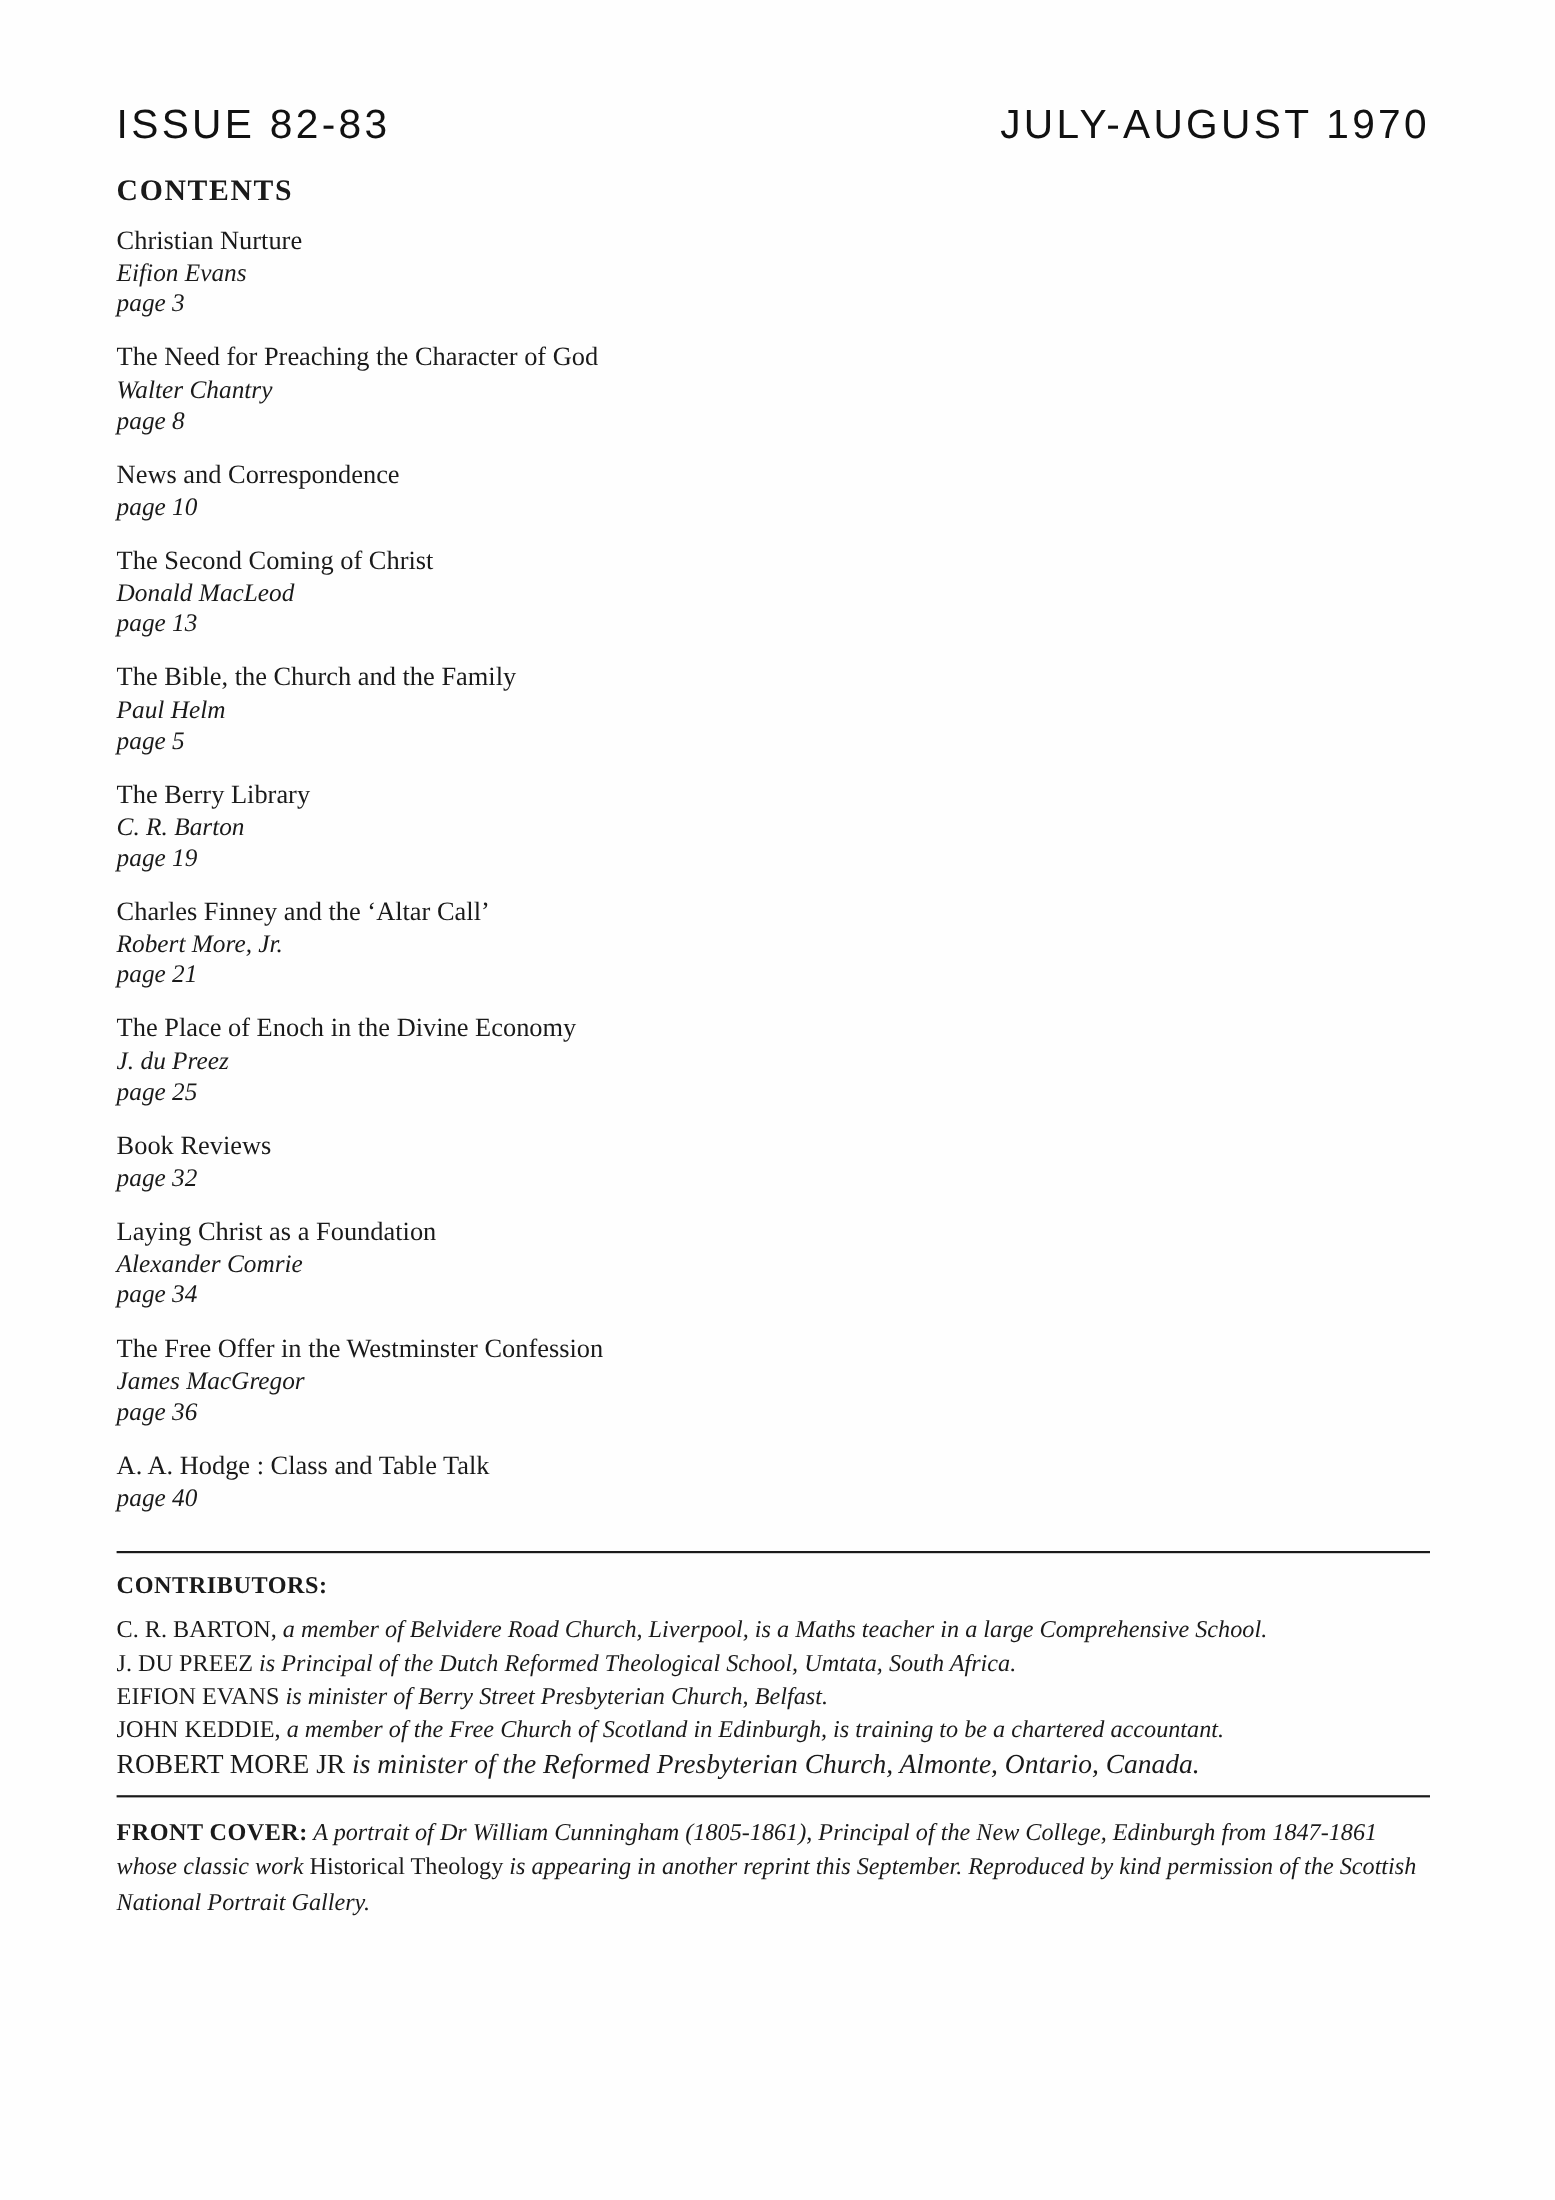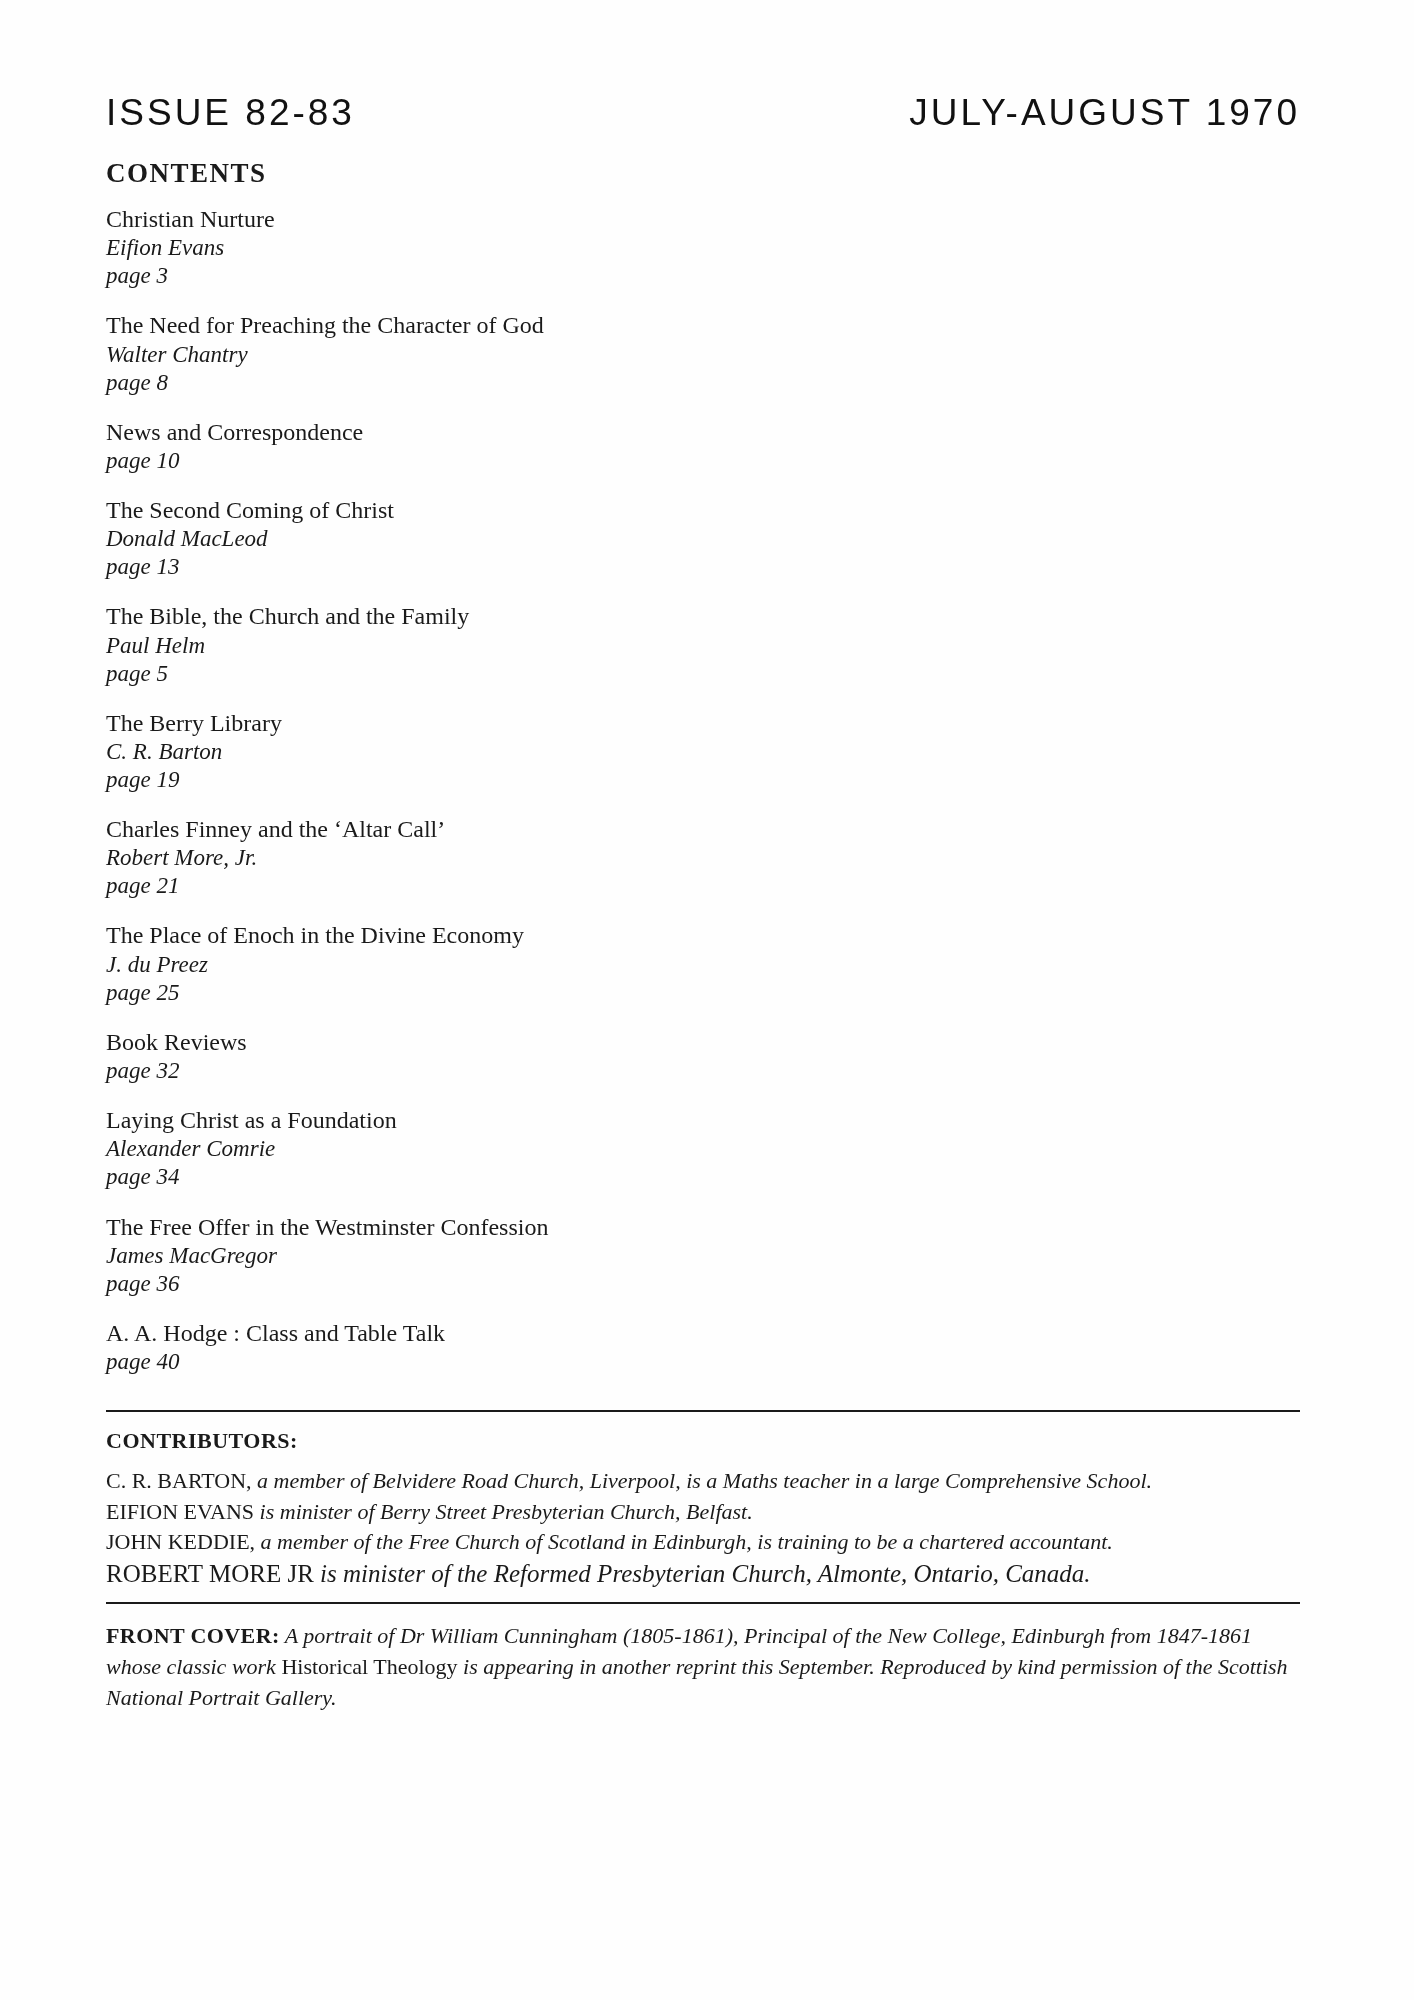--- a/index.html
+++ b/index.html
@@ -199,20 +199,24 @@
     <hr class="rule rule-contributors-top">
 
     <div class="contributors">
       <div class="section-label">CONTRIBUTORS:</div>
 
       <div class="contrib-line">
         <span class="nm">C. R. BARTON,</span>
         <span class="desc">a member of Belvidere Road Church, Liverpool, is a Maths teacher in a large Comprehensive School.</span>
       </div>
 
+      <div class="contrib-line">
+        <span class="nm">J. DU PREEZ</span>
+        <span class="desc">is Principal of the Dutch Reformed Theological School, Umtata, South Africa.</span>
+      </div>
 
       <div class="contrib-line">
         <span class="nm">EIFION EVANS</span>
         <span class="desc">is minister of Berry Street Presbyterian Church, Belfast.</span>
       </div>
 
       <div class="contrib-line">
         <span class="nm">JOHN KEDDIE,</span>
         <span class="desc">a member of the Free Church of Scotland in Edinburgh, is training to be a chartered accountant.</span>
       </div>

